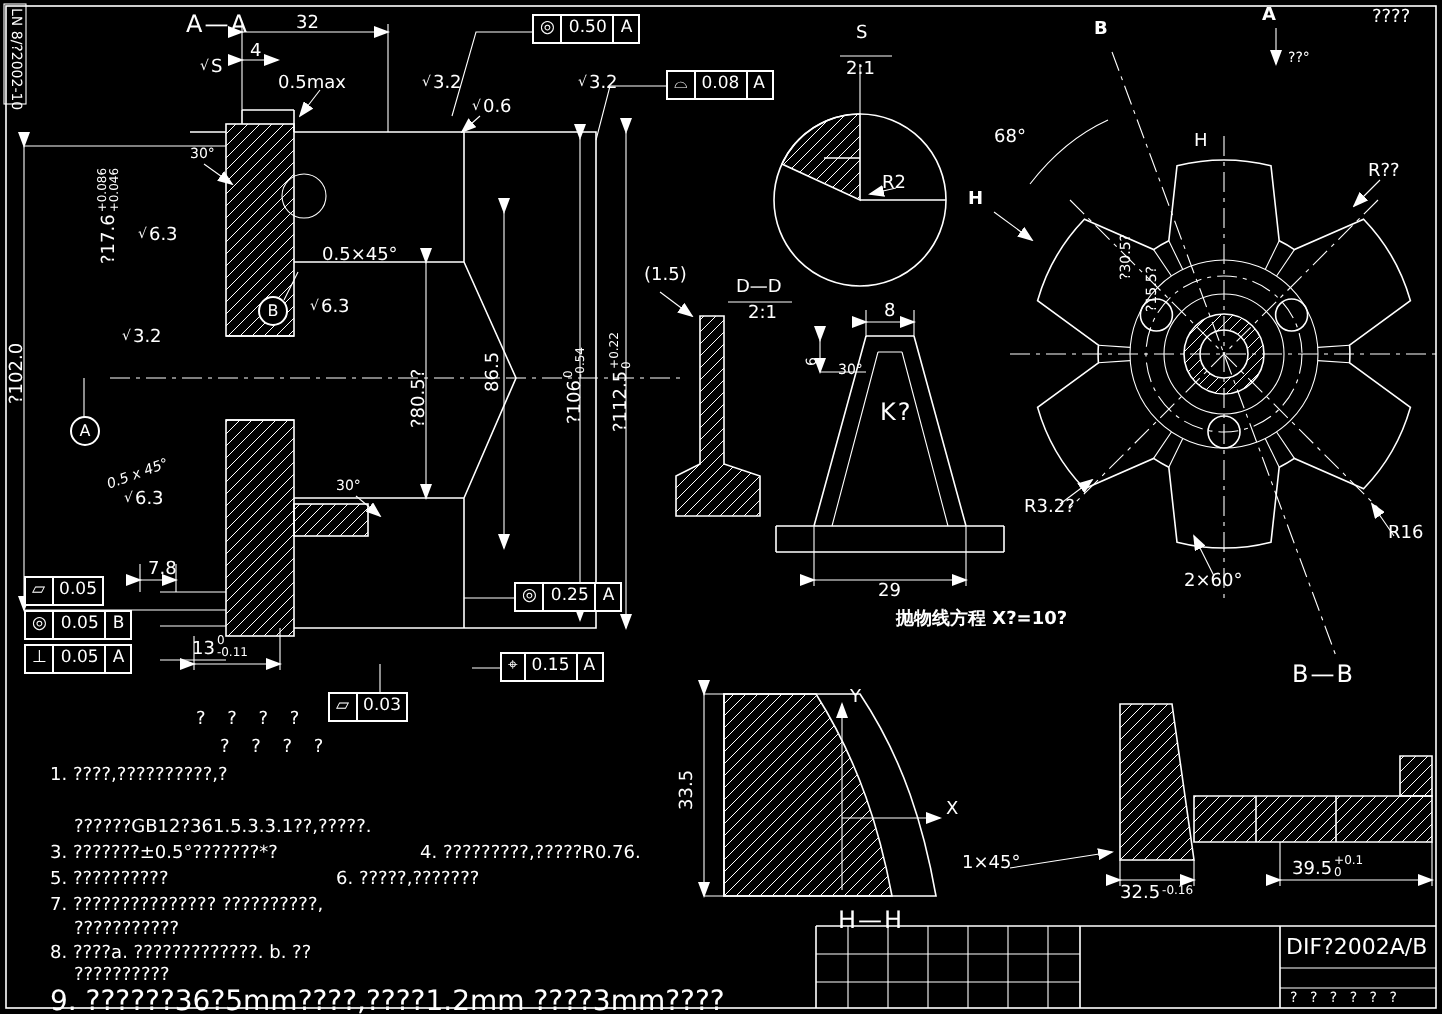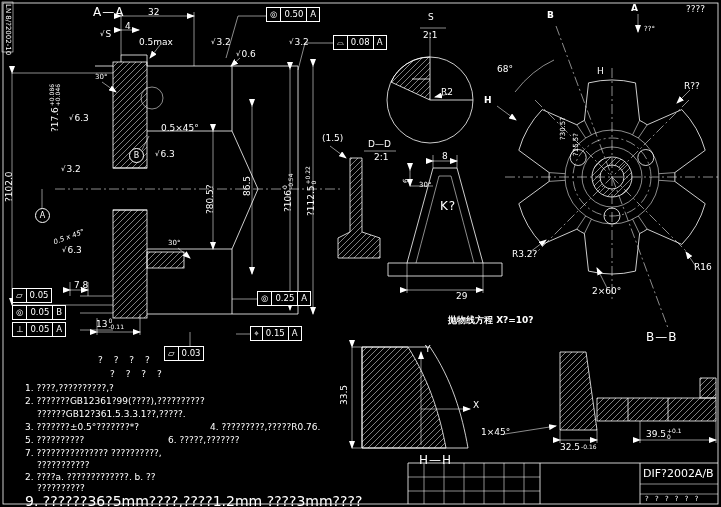--- a/index.html
+++ b/index.html
@@ -258,22 +258,22 @@
 <div class="lb" style="left:322px;top:134px">(1.5)</div>
 <div class="lb" style="left:368px;top:140px">D—D</div>
 <div class="lb" style="left:374px;top:153px">2:1</div>
 
 <div class="lb" style="left:442px;top:152px">8</div>
 <div class="lb v sm" style="left:403px;top:183px">
       <span>6</span>
     </div>
 <div class="lb sm" style="left:419px;top:182px">30°</div>
 <div class="lb big" style="left:440px;top:200px">K?</div>
-<div class="lb" style="left:456px;top:292px">29</div>
-<div class="lb bold" style="left:448px;top:316px">抛物线方程 X?=10?</div>
+<div class="lb" style="left:439px;top:292px">29</div>
+<div class="lb bold" style="left:448px;top:306px">抛物线方程 X?=10?</div>
 
 <div class="lb bold" style="left:547px;top:11px">B</div>
 <div class="lb bold" style="left:631px;top:4px">A</div>
 <div class="lb sm" style="left:644px;top:26px">??°</div>
 <div class="lb" style="left:497px;top:65px">68°</div>
 <div class="lb bold" style="left:484px;top:96px">H</div>
 <div class="lb" style="left:597px;top:67px">H</div>
 <div class="lb" style="left:684px;top:82px">R??</div>
 <div class="lb v sm" style="left:560px;top:140px">
       <span>?30.5?</span>
@@ -296,28 +296,27 @@
 
 <div class="lb" style="left:560px;top:443px"><span>32.5</span><span class="stack">
         <span>-0.16</span>
       </span></div>
 <div class="lb" style="left:646px;top:428px"><span>39.5</span><span class="stack">
         <span>+0.1</span>
         <span>0</span>
       </span></div>
 
 <div class="note" style="left:25px;top:384px">1. ????,??????????,?</div>
-<div class="note" style="left:25px;top:397px">2. ???????GB12361?99(????),??????????</div>
 <div class="note" style="left:37px;top:410px">??????GB12?361.5.3.3.1??,?????.</div>
 <div class="note" style="left:25px;top:423px">3. ???????±0.5°???????*?</div>
 <div class="note" style="left:210px;top:423px">4. ?????????,?????R0.76.</div>
 <div class="note" style="left:25px;top:436px">5. ??????????</div>
 <div class="note" style="left:168px;top:436px">6. ?????,???????</div>
 <div class="note" style="left:25px;top:449px">7. ??????????????? ??????????,</div>
 <div class="note" style="left:37px;top:461px">???????????</div>
-<div class="note" style="left:25px;top:473px">2. ????a. ?????????????. b. ??</div>
+<div class="note" style="left:25px;top:473px">8. ????a. ?????????????. b. ??</div>
 <div class="note" style="left:37px;top:484px">??????????</div>
 <div class="note" style="left:25px;top:494px;font-size:14px">9. ??????36?5mm????,????1.2mm ????3mm????</div>
 
 <div class="lb" style="left:643px;top:468px;font-size:11px">DIF?2002A/B</div>
 <div class="lb sm" style="left:645px;top:496px;letter-spacing:2px">? ? ? ? ? ?</div>
 
 </div>
 
 </body></html>

